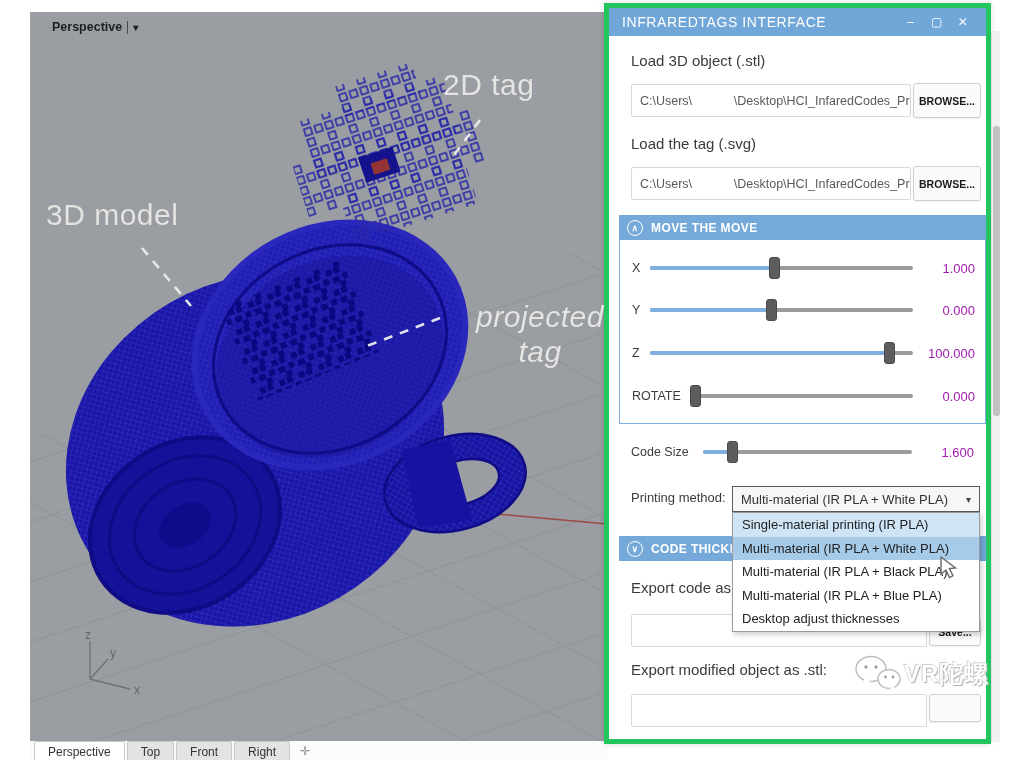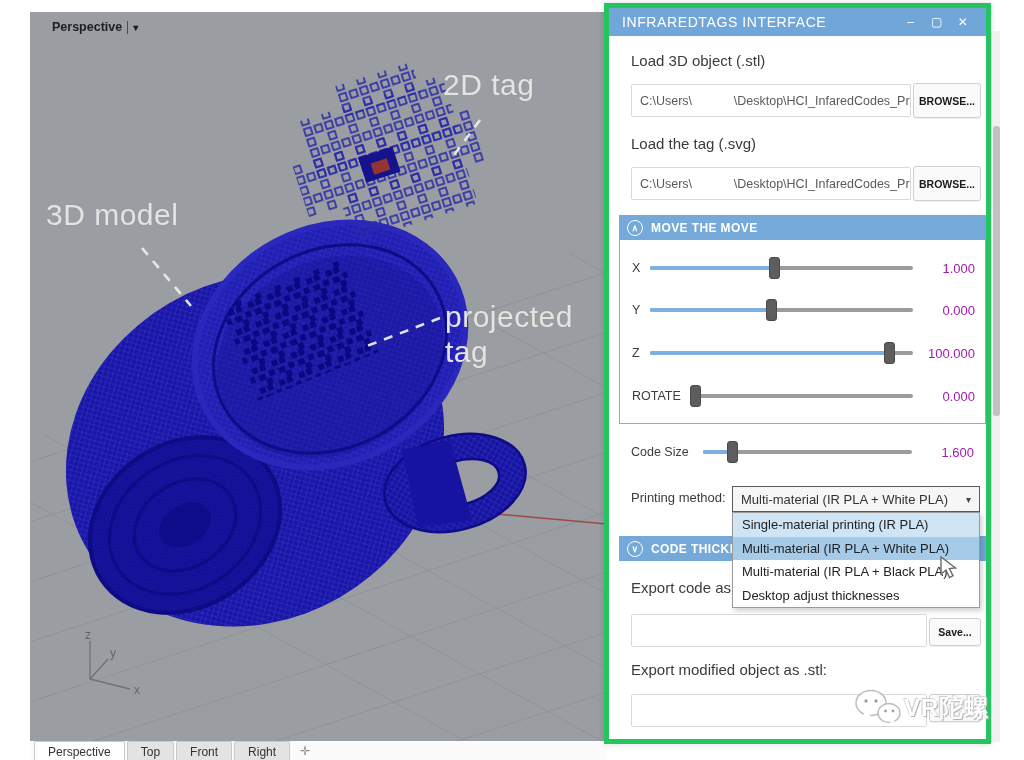--- a/index.html
+++ b/index.html
@@ -10,21 +10,21 @@
   
   #viewport { position:absolute; left:30px; top:12px; width:577px; height:729px;
               background:#9a9da1; overflow:hidden; }
   #vp-svg { position:absolute; left:0; top:0; }
   .vp-title { position:absolute; left:22px; top:8px; display:flex; align-items:center;
               font-size:12.5px; font-weight:bold; color:#1e1e27; z-index:5; }
   .vp-title .sep { width:1px; height:13px; background:#4a4a52; margin:0 5px; }
   .vp-title .caret { font-size:10px; color:#1e1e27; }
   .annot { position:absolute; color:#e4e4e2; font-size:30px; letter-spacing:0.5px;
            z-index:4; text-shadow:0 0 1px rgba(120,120,120,0.3); }
-  .annot.center { text-align:left; line-height:1.15; }
+  .annot.center { text-align:center; line-height:1.15;font-style:italic; }
   .axis-ind { position:absolute; left:28px; bottom:40px; z-index:4; }
 
   
   #tabbar { position:absolute; left:30px; top:741px; width:577px; height:19px;
             background:#fbfbfb; display:flex; align-items:flex-start; padding-left:4px; }
   .vtab { font-size:12px; color:#333; background:#e3e3e3; border:1px solid #c9c9c9;
           border-bottom:none; padding:3px 13px 6px 13px; margin-right:2px;
           border-radius:2px 2px 0 0; }
   .vtab.active { background:#ffffff; }
   .vtab-move { font-size:12px; color:#8a8a8a; padding:3px 8px; }
@@ -82,21 +82,21 @@
   .dd-item.hl-med { background:#a6cbe9; }
   #cursor { position:absolute; left:330px; top:548px; z-index:60; }
 
   
   #scrollbar { position:absolute; left:991px; top:31px; width:9px; height:711px;
                background:#f1f1f1; border-left:1px solid #e0e0e0; }
   #scroll-thumb { position:absolute; left:1px; top:95px; width:7px; height:290px;
                   background:#c2c2c2; border-radius:3px; }
 
   
-  #watermark { position:absolute; left:852px; top:686px; z-index:70; display:flex;
+  #watermark { position:absolute; left:852px; top:652px; z-index:70; display:flex;
                align-items:center; opacity:0.95; }
   #watermark .wm-text { font-size:24px; font-weight:bold; color:#ffffff;
                letter-spacing:1px;
                text-shadow:1px 1px 1px #a9a9a9, -1px -1px 1px #c9c9c9; }
 </style>
 </head>
 <body>
 
 <div id="stage">
 
@@ -319,20 +319,21 @@
     <div class="p-btn" style="left:320px; top:610px; width:52px; height:28px;">Save...</div>
 
     <div class="p-label" style="top:653px;">Export modified object as .stl:</div>
     <div class="p-input" style="top:686px; width:296px;"></div>
     <div class="p-btn" style="left:320px; top:686px; width:52px; height:28px;"></div>
 
     <div id="dd-list">
       <div class="dd-item hl-light">Single-material printing (IR PLA)</div>
       <div class="dd-item hl-med">Multi-material (IR PLA + White PLA)</div>
       <div class="dd-item">Multi-material (IR PLA + Black PLA)</div>
+      <div class="dd-item">Multi-material (IR PLA + Blue PLA)</div>
       <div class="dd-item">Desktop adjust thicknesses</div>
     </div>
 
     <div id="cursor">
       <svg width="22" height="24" viewBox="0 0 22 24">
         <polygon points="2,1 2,18 7,14 10.5,21.5 14,19.8 10.4,12.6 16.5,12" fill="#ffffff" stroke="#6a6a6a" stroke-width="1.4"></polygon>
       </svg>
     </div>
   </div>
 

